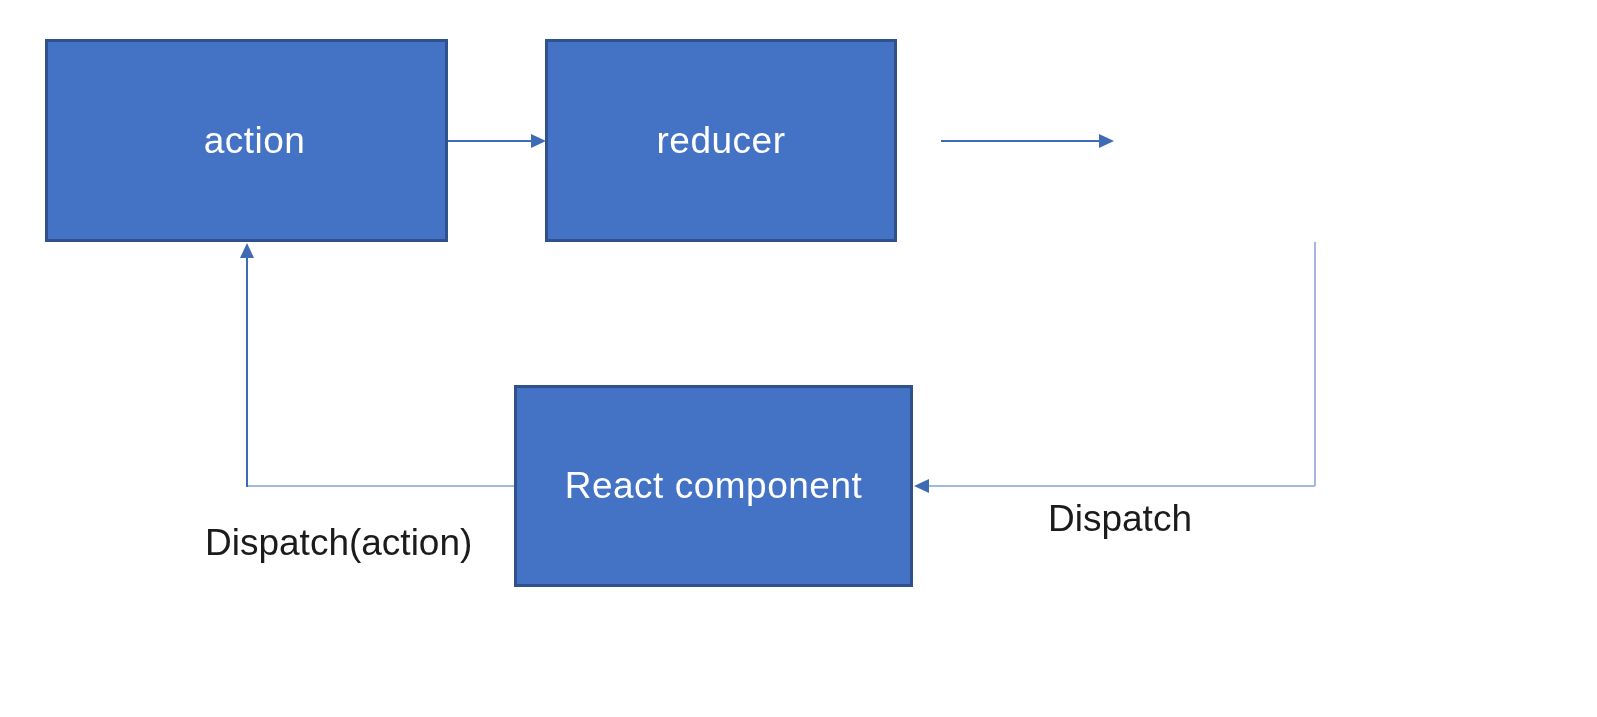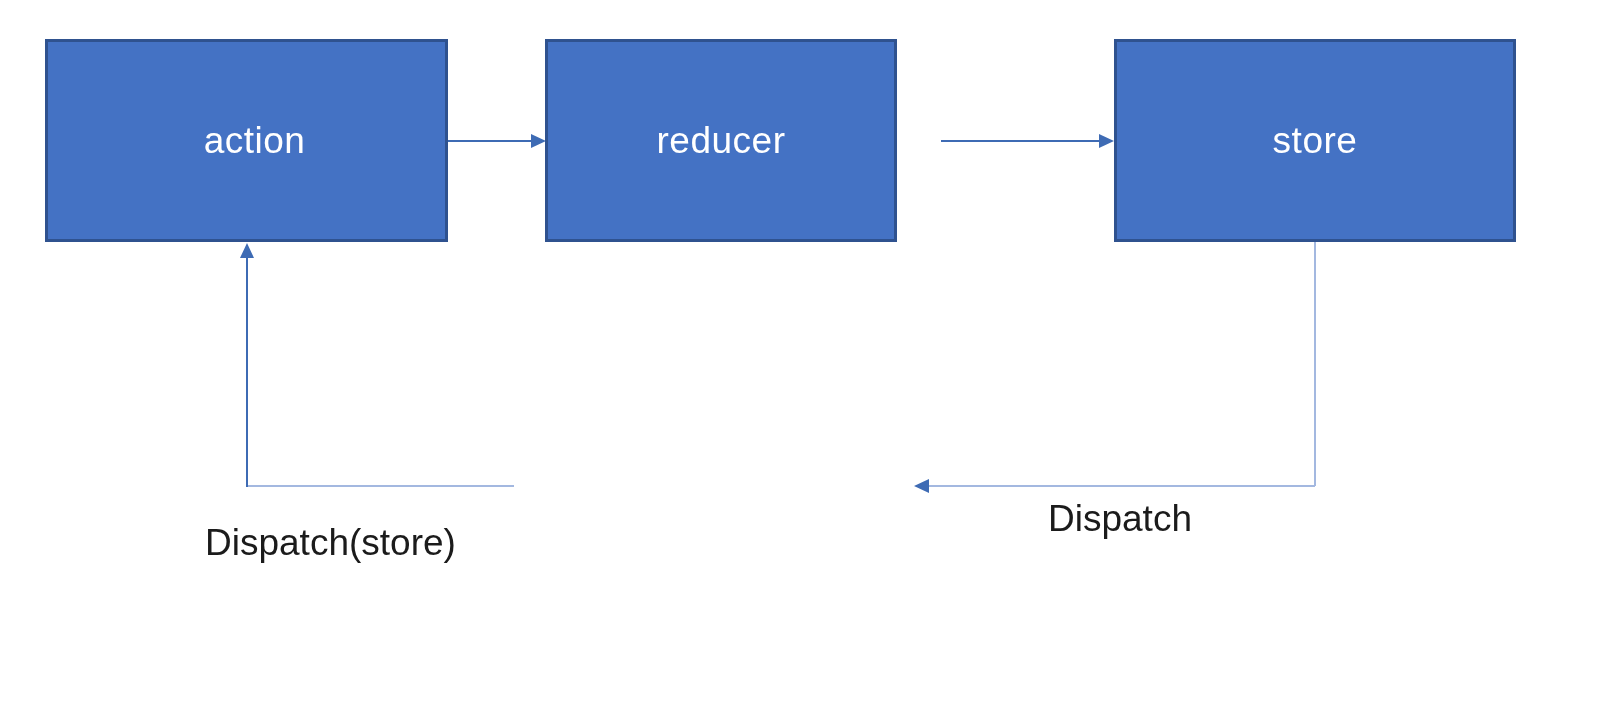--- a/index.html
+++ b/index.html
@@ -82,22 +82,22 @@
   </svg>
 
   <div class="node node-action">
     <span>action</span>
   </div>
 
   <div class="node node-reducer">
     <span>reducer</span>
   </div>
 
-  <div class="node node-store">
-    <span>store</span>
+
+  <div class="node node-react">
+    <span>React component</span>
   </div>
 
-
-  <div class="edge-label label-dispatch">Dispatch(store)</div>
+  <div class="edge-label label-dispatch">Dispatch(action)</div>
 
   <div class="edge-label label-subscribe">Dispatch</div>
 
 </div>
 
 </body></html>

